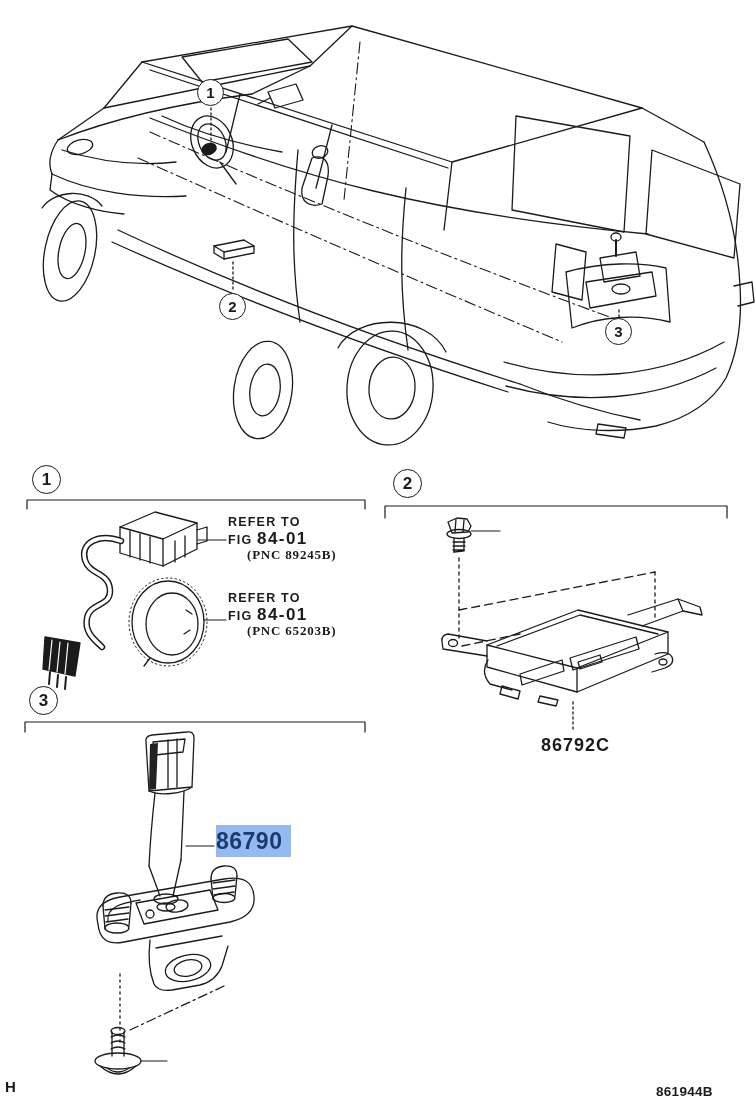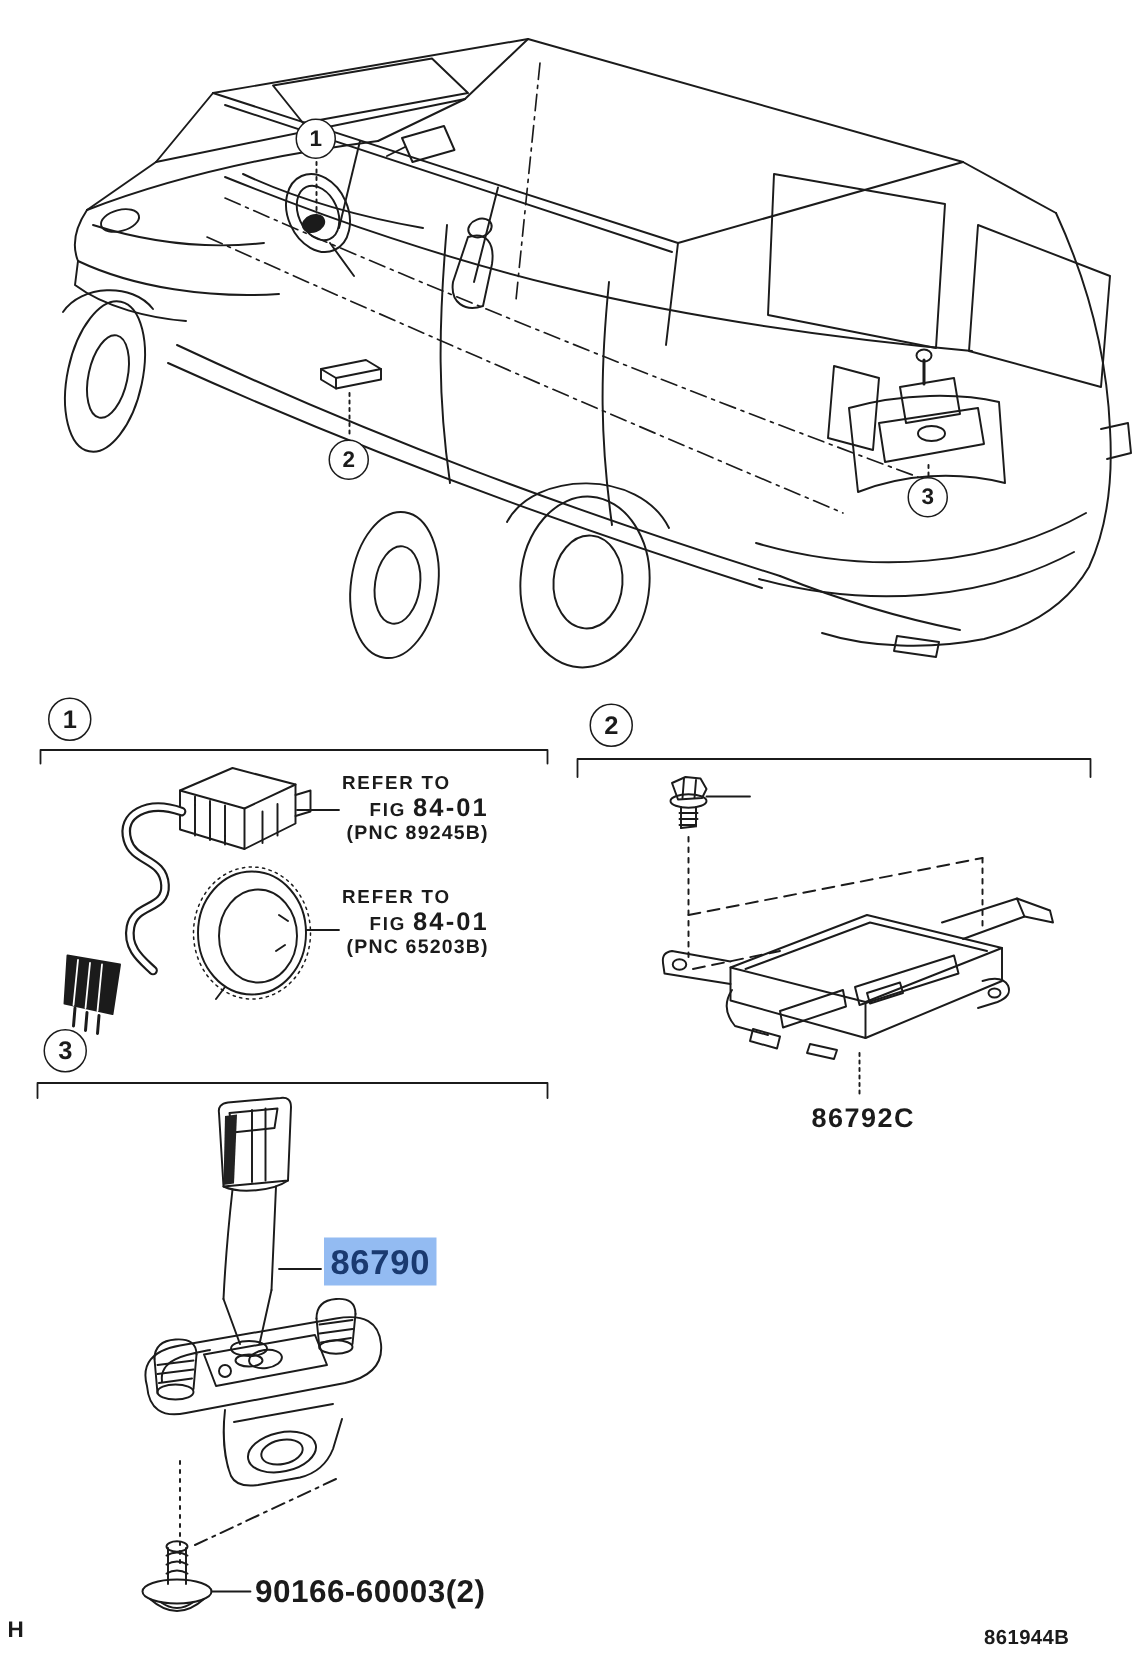--- a/index.html
+++ b/index.html
@@ -16,29 +16,29 @@
   .art path,.art ellipse,.art line,.art rect{vector-effect:non-scaling-stroke;}
   .badge{
     position:absolute;border:1.7px solid var(--ink);border-radius:50%;background:#fff;
     display:flex;align-items:center;justify-content:center;font-weight:bold;
     box-sizing:border-box;z-index:3;
   }
   .badge.v{width:27px;height:27px;font-size:15px;}
   .badge.s{width:29px;height:29px;font-size:17px;}
   .txt{position:absolute;white-space:nowrap;font-weight:bold;z-index:3;}
   .ref-block{font-size:12.5px;line-height:13px;letter-spacing:1.2px;}
-  .ref-block .l2{margin-top:1px;height:17px;line-height:17px;text-align:right;}
+  .ref-block .l2{margin-top:1px;height:17px;line-height:17px;}
   .ref-block .fig-no{font-size:17px;letter-spacing:1.4px;}
-  .ref-block .l3{margin-top:1px;margin-left:3px;font-size:13px;letter-spacing:0.8px;}
+  .ref-block .l3{margin-top:1px;margin-left:19px;font-size:13px;letter-spacing:0.8px;font-family:Liberation Serif, serif;}
   .partnum{font-size:21px;letter-spacing:0.3px;}
   .partnum.wide{letter-spacing:4.2px;}
   .partnum.ecu{font-size:18px;letter-spacing:1px;}
   .part-highlight{
     width:75px;height:32px;background:var(--highlight-bg);color:var(--highlight-text);
-    font-size:23px;font-weight:bold;text-align:center;line-height:32px;letter-spacing:0.5px;
+    font-size:23px;font-weight:bold;text-align:left;line-height:32px;letter-spacing:0.5px;
   }
   .footer-letter{font-size:15px;font-weight:600;}
   .footer-code{font-size:13.5px;letter-spacing:0.3px;}
 </style>
 </head>
 <body>
 
 <div class="canvas">
 
   <svg class="art" viewBox="0 0 756 1108" fill="none" stroke="#1b1b1b" stroke-width="1.3" stroke-linecap="round" stroke-linejoin="round">
@@ -247,18 +247,17 @@
   </div>
   <div class="txt ref-block" style="left:228px;top:592px">
     <div class="l1">REFER TO</div>
     <div class="l2"><span>FIG </span><span class="fig-no">84-01</span></div>
     <div class="l3">(PNC 65203B)</div>
   </div>
 
   <div class="txt partnum ecu" style="left:541px;top:735px">86792C</div>
 
   <div class="txt part-highlight" style="left:216px;top:825px">86790</div>
-  <div class="txt partnum" style="left:170px;top:1050px">90166-60003(2)</div>
 
   <div class="txt footer-letter" style="left:5px;top:1078px">H</div>
   <div class="txt footer-code" style="left:656px;top:1084px">861944B</div>
 
 </div>
 
 </body></html>

